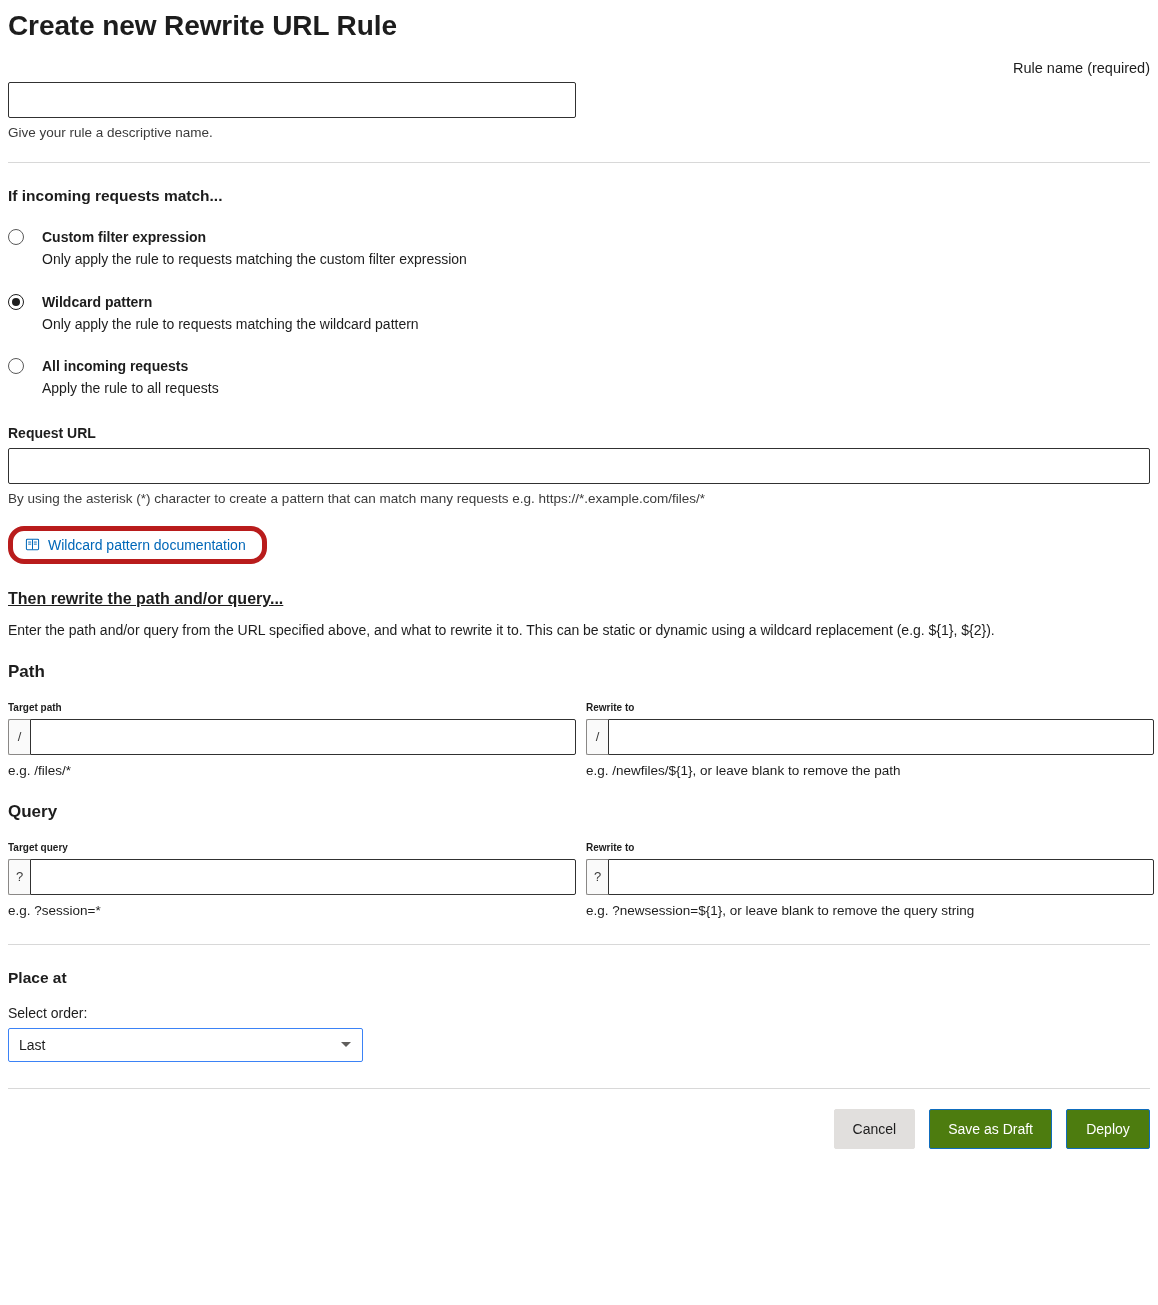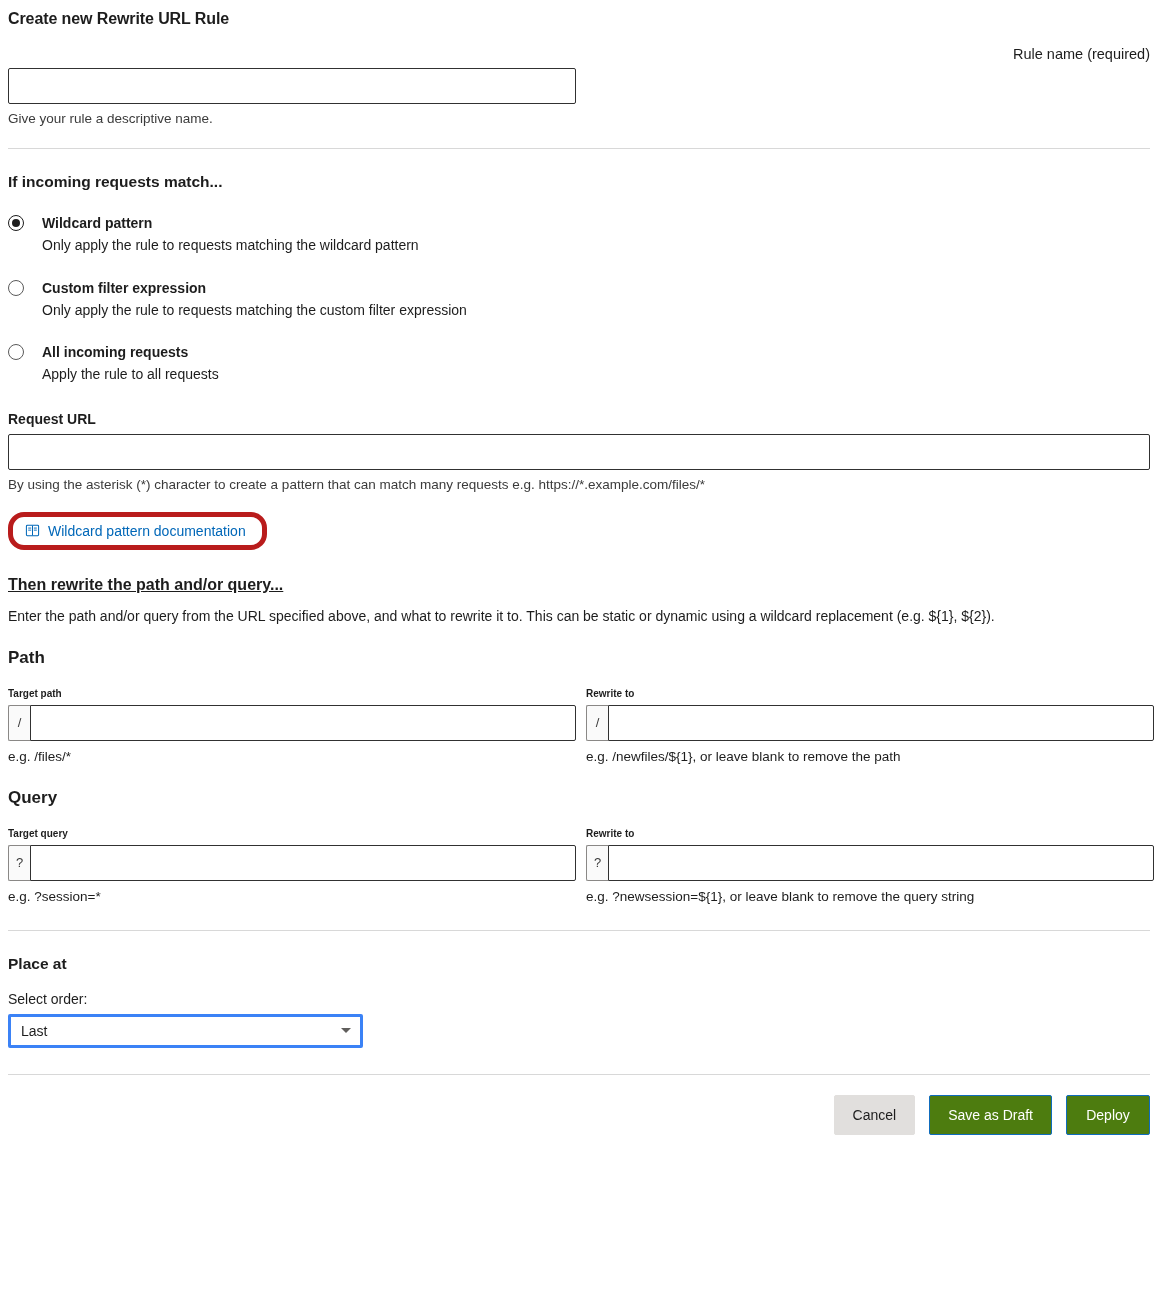--- a/index.html
+++ b/index.html
@@ -13,21 +13,21 @@
   body {
     width: 1158px;
     min-height: 1305px;
     position: relative;
   }
   .page {
     padding: 0 8px 0 8px;
     width: 1158px;
   }
   .page-title {
-    font-size: 16px;
+    font-size: 28px;
     font-weight: bold;
     color: #1d1d1d;
     margin: 10px 0 16px 0;
     letter-spacing: -0.1px;
   }
   .field-label {
     font-size: 14.5px;
     color: #1d1d1d;
     margin: 18px 0 6px 0;
     text-align: right;
@@ -195,21 +195,21 @@
     margin: 18px 0 7px 0;
   }
   .select-wrap {
     position: relative;
     width: 355px;
     height: 34px;
   }
   .select-box {
     width: 355px;
     height: 34px;
-    border: 3px solid #3b82f6;
+    border: 1px solid #3b82f6;
     border-radius: 2px;
     background: #fff;
     font-size: 14px;
     color: #1d1d1d;
     padding: 6px 30px 6px 10px;
     display: flex;
     align-items: center;
     cursor: pointer;
   }
   .caret {
@@ -268,32 +268,32 @@
   <input class="text-input rule-name-input" type="text" value="" placeholder="" style="">
   <div class="help-text">Give your rule a descriptive name.</div>
 
   <hr class="divider">
 
   <h2 class="section-heading">If incoming requests match...</h2>
 
   <div class="radio-group">
 
     <div class="radio-row">
+      <span class="radio-outer"></span>
+      <span class="radio-texts">
+        <span class="radio-title">Custom filter expression</span>
+        <span class="radio-desc">Only apply the rule to requests matching the custom filter expression</span>
+      </span>
+    </div>
+
+    <div class="radio-row">
       <span class="radio-outer checked"></span>
       <span class="radio-texts">
         <span class="radio-title">Wildcard pattern</span>
         <span class="radio-desc">Only apply the rule to requests matching the wildcard pattern</span>
-      </span>
-    </div>
-
-    <div class="radio-row">
-      <span class="radio-outer"></span>
-      <span class="radio-texts">
-        <span class="radio-title">Custom filter expression</span>
-        <span class="radio-desc">Only apply the rule to requests matching the custom filter expression</span>
       </span>
     </div>
 
     <div class="radio-row">
       <span class="radio-outer"></span>
       <span class="radio-texts">
         <span class="radio-title">All incoming requests</span>
         <span class="radio-desc">Apply the rule to all requests</span>
       </span>
     </div>

